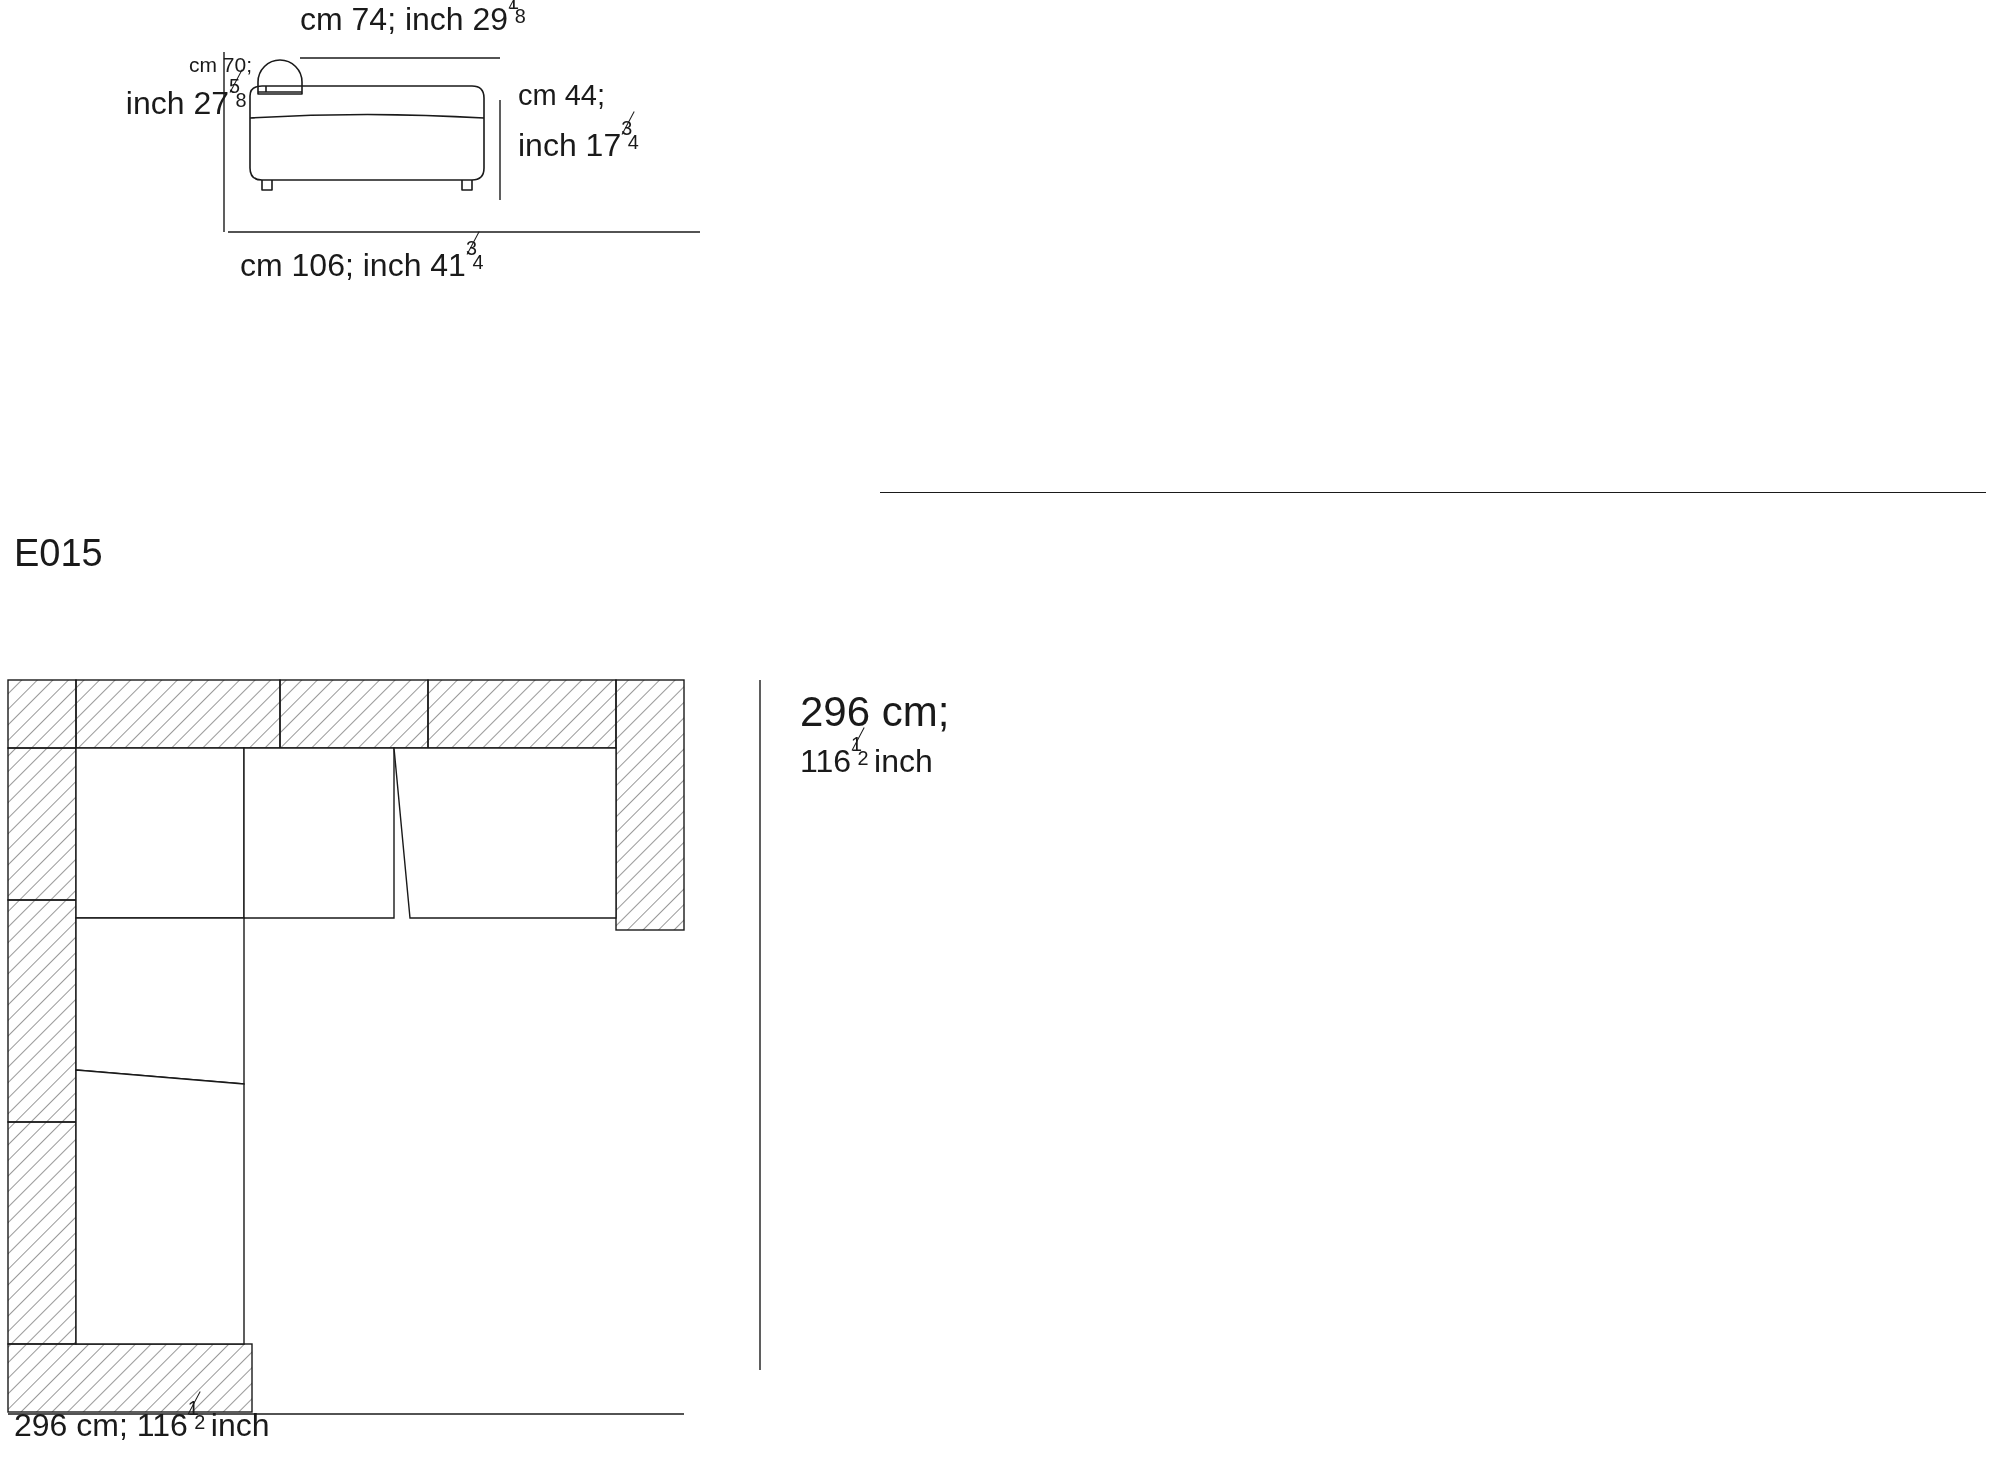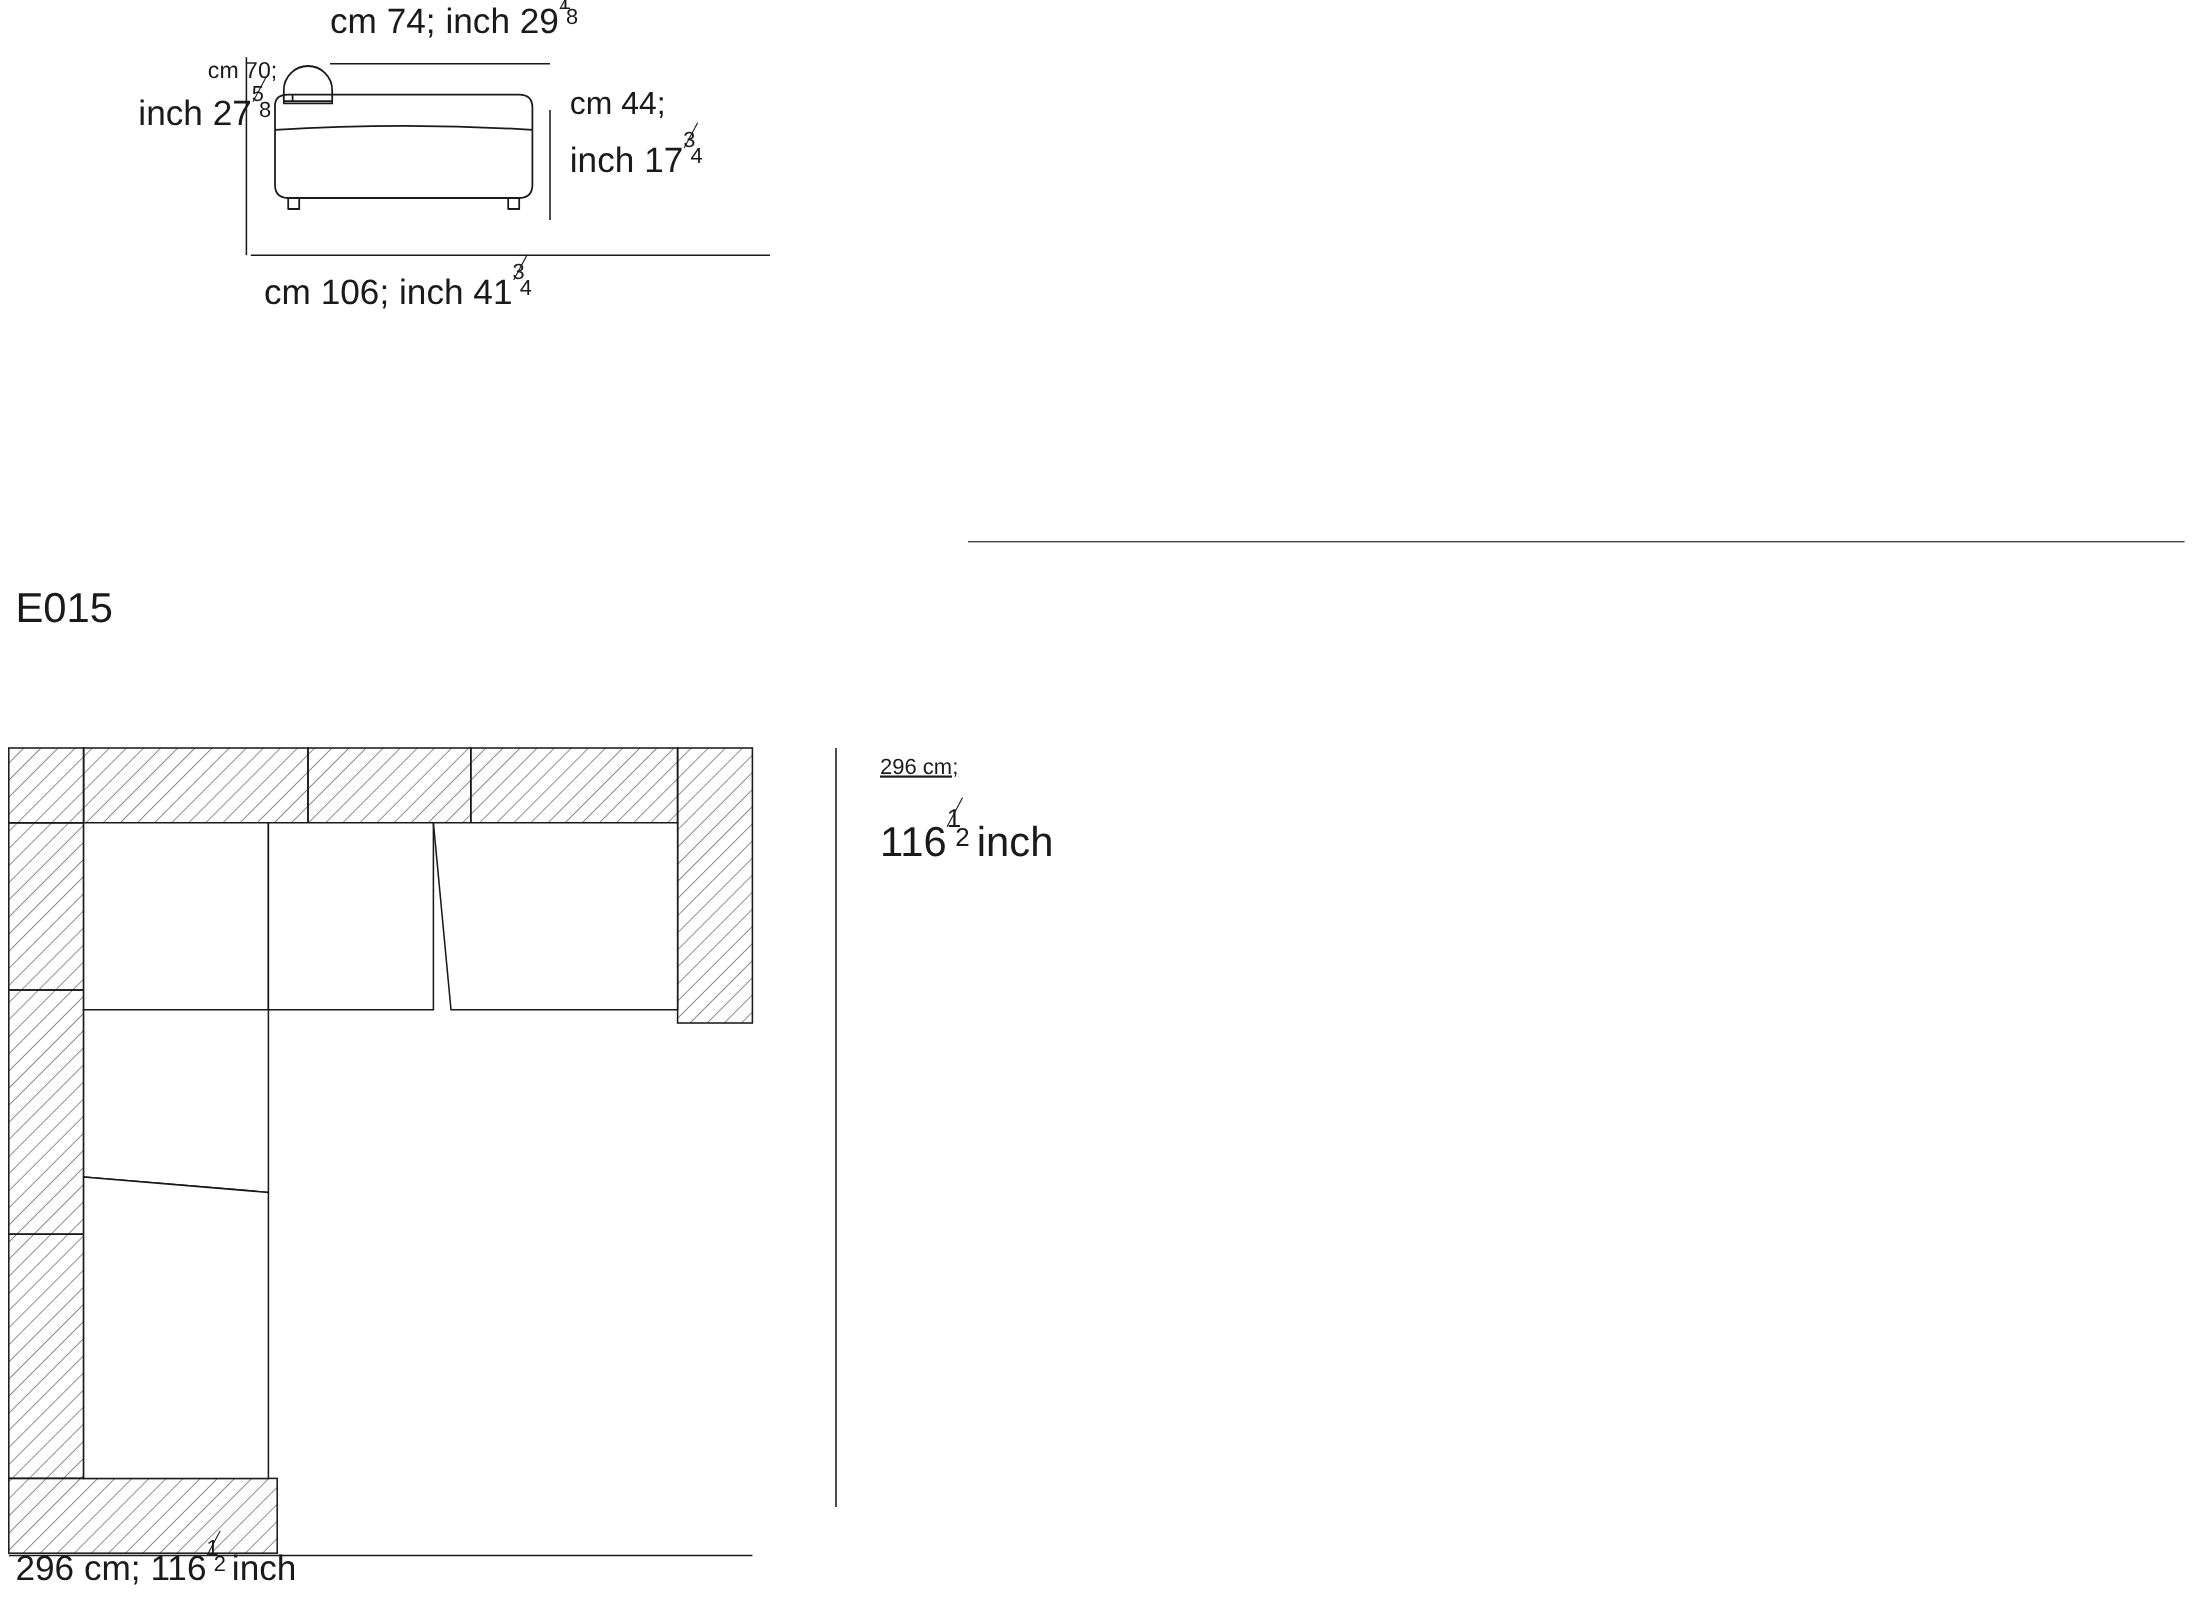--- a/index.html
+++ b/index.html
@@ -167,24 +167,24 @@
     </g>
 
     <g stroke="#1a1a1a" stroke-width="1.4" fill="none">
 
       <line x1="760" y1="10" x2="760" y2="700"></line>
 
       <line x1="8" y1="744" x2="684" y2="744"></line>
     </g>
   </svg>
 
-  <div class="txt" style="left:800px; top:686px; font-size:20px;text-decoration:underline;">
+  <div class="txt" style="left:800px; top:686px; font-size:42px;">
     <span>296 cm;</span>
   </div>
-  <div class="txt" style="left:800px; top:740px; font-size:38px;">
+  <div class="txt" style="left:800px; top:740px; font-size:32px;">
     <span>116</span><span class="frac"><span class="num">1</span><span class="bar"></span><span class="den">2</span></span><span>inch</span>
   </div>
 
   <div class="txt" style="left:14px; top:1404px; font-size:32px;">
     <span>296 cm; 116</span><span class="frac"><span class="num">1</span><span class="bar"></span><span class="den">2</span></span><span>inch</span>
   </div>
 
 </div>
 
 </body></html>

